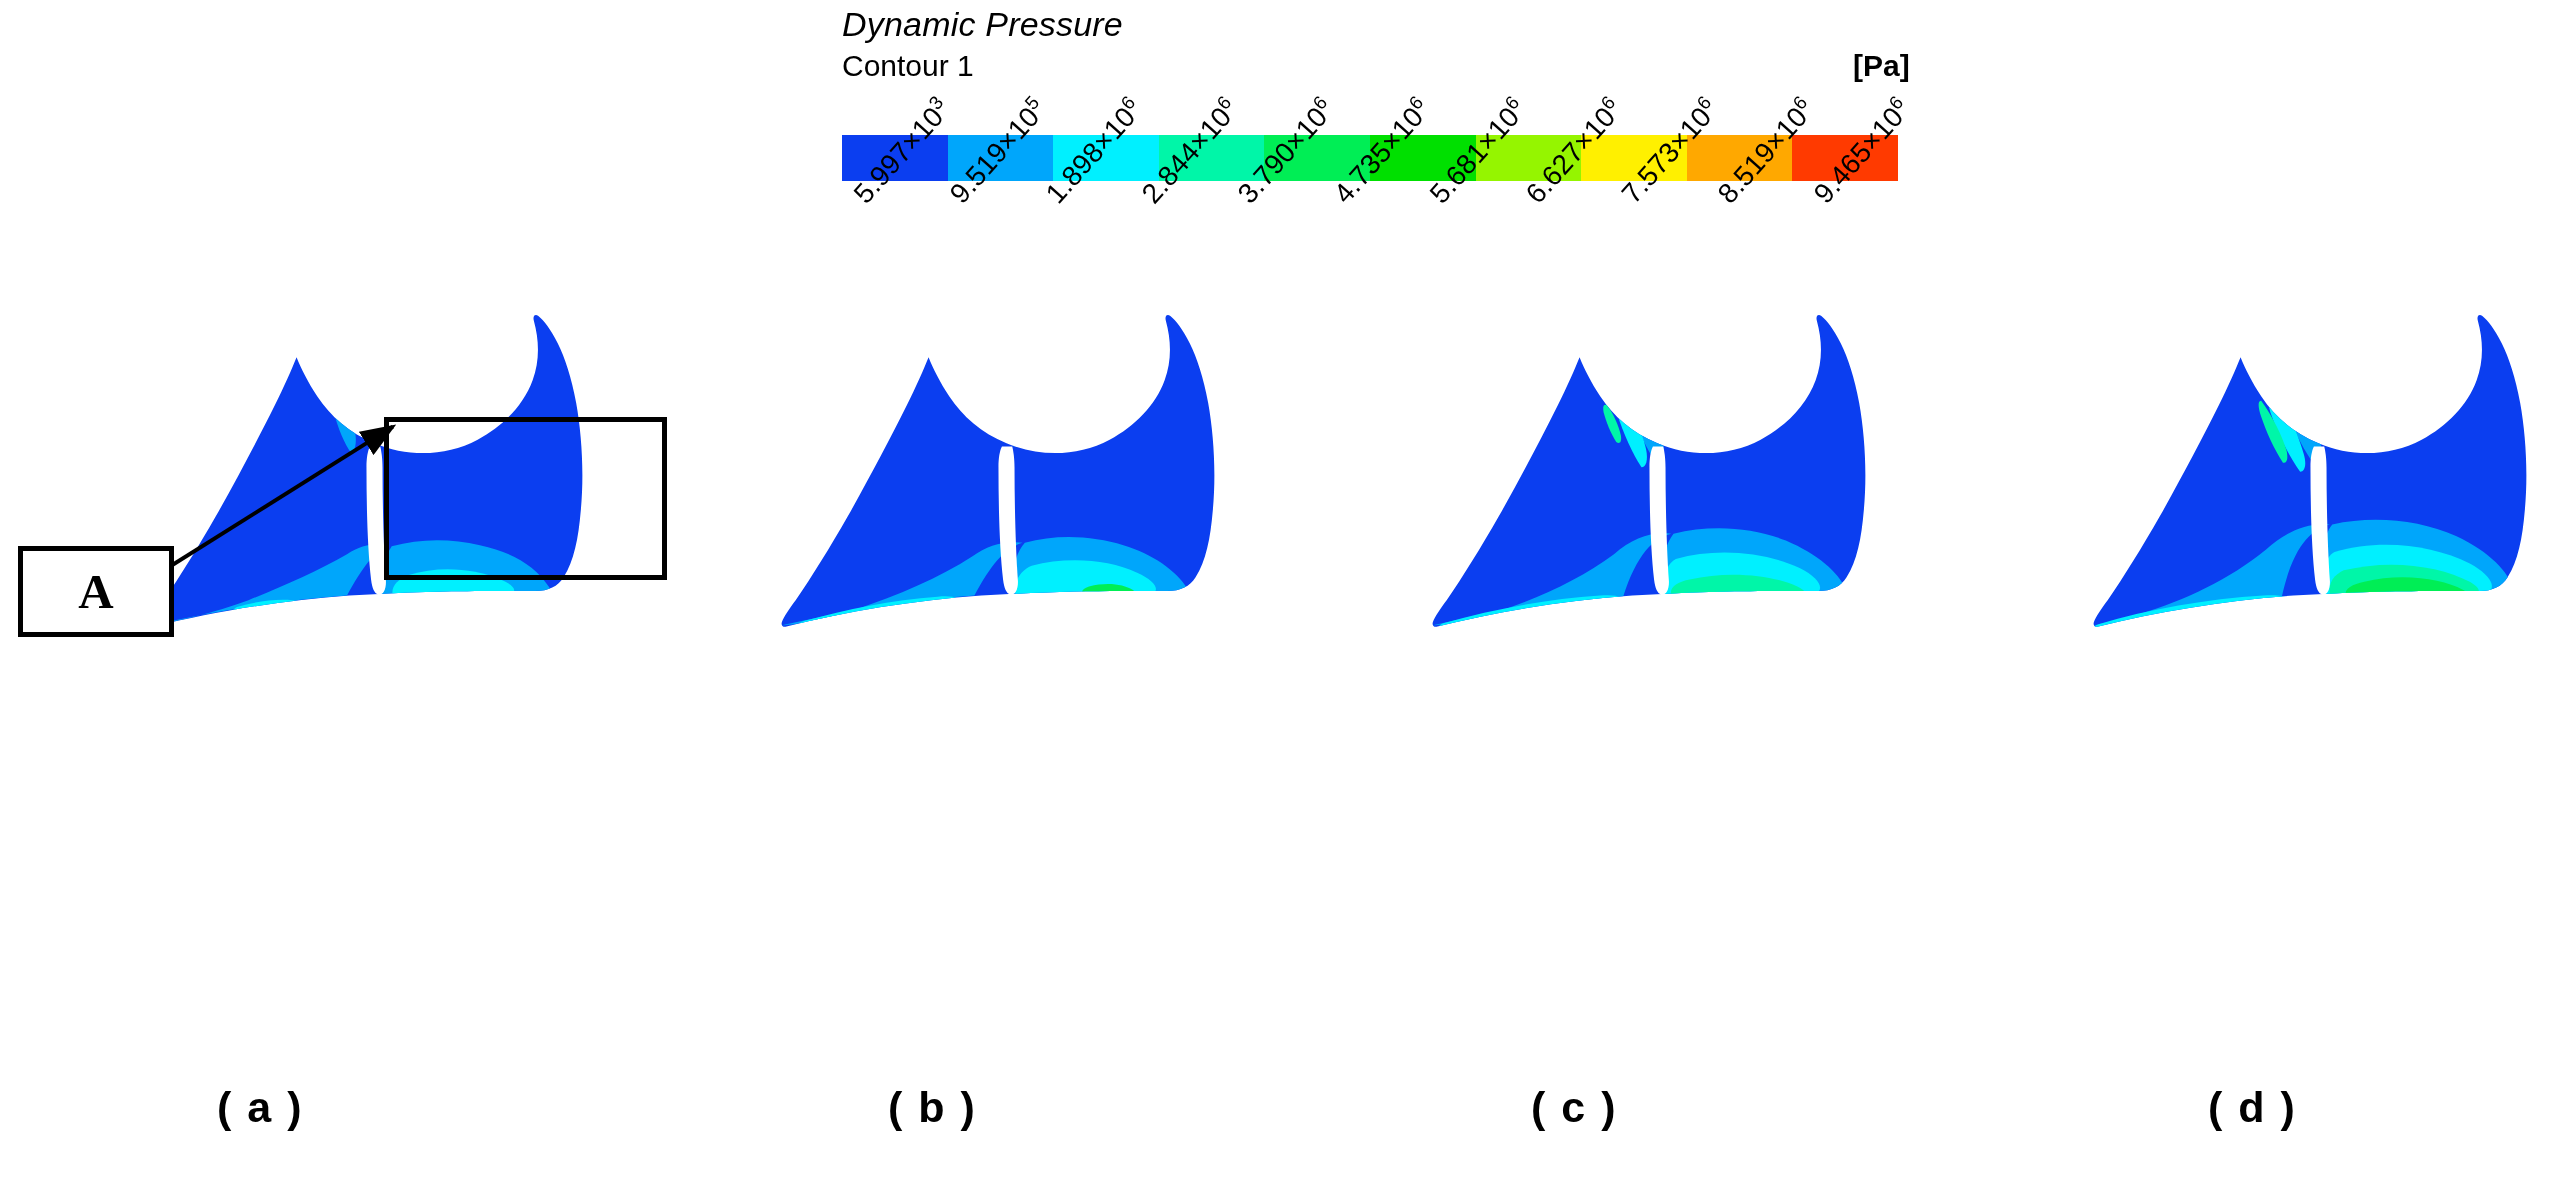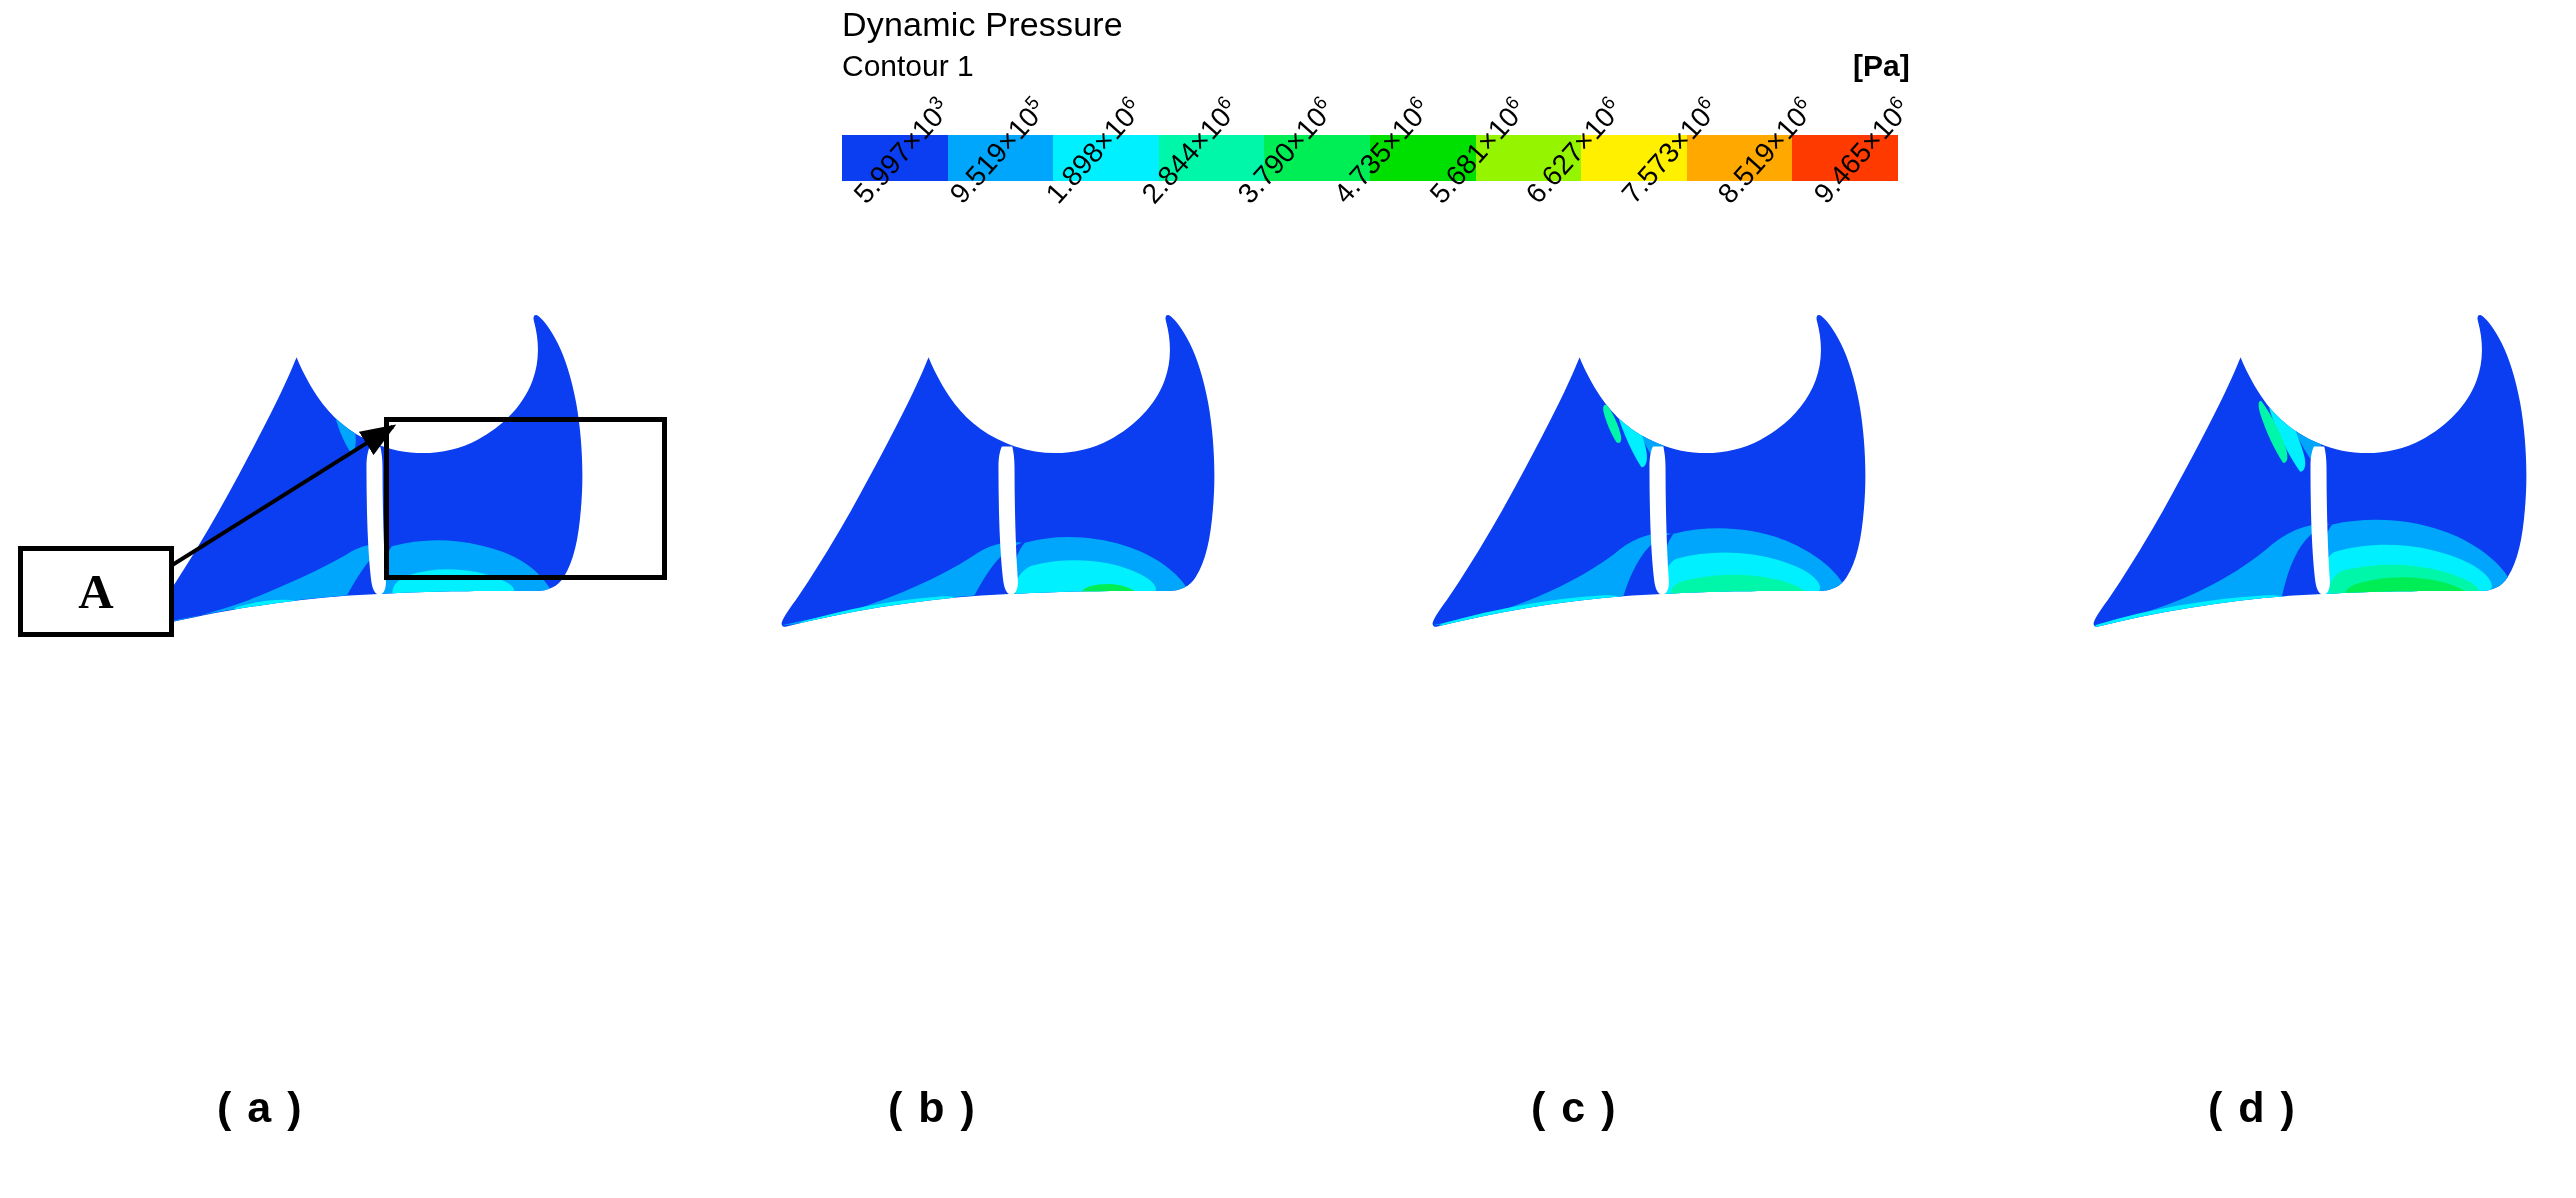--- a/index.html
+++ b/index.html
@@ -3,21 +3,21 @@
 <meta charset="utf-8">
 <title>Dynamic Pressure Contour</title>
 <style>
   html,body{margin:0;padding:0;background:#ffffff;}
   body{width:2576px;height:1199px;position:relative;overflow:hidden;
        font-family:"Liberation Sans",sans-serif;color:#000;}
   .figure{position:absolute;left:0;top:0;width:2576px;height:1199px;}
 
   
   #legend-block{position:absolute;left:842px;top:0px;width:1056px;height:335px;}
-  #legend-title{position:absolute;left:0px;top:5px;font-size:34px;letter-spacing:0.2px;white-space:nowrap;}
+  #legend-title{position:absolute;left:0px;top:5px;font-size:34px;letter-spacing:0.2px;white-space:nowrap;font-style:italic;}
   #legend-subtitle{position:absolute;left:0px;top:49px;font-size:30px;white-space:nowrap;}
   #legend-unit{position:absolute;left:1011px;top:49px;font-size:30px;white-space:nowrap;font-weight:bold;}
   #colorbar{position:absolute;left:0px;top:135px;width:1056px;height:46px;display:flex;}
   #colorbar .band{flex:1 1 0;height:100%;}
   #tick-labels{position:absolute;left:0px;top:187px;width:1056px;height:148px;}
   #tick-labels .tick{position:absolute;top:0;font-size:28px;white-space:nowrap;
       transform-origin:left top;transform:rotate(-48deg);}
   .tick .exp{font-size:19px;vertical-align:super;}
 
   

